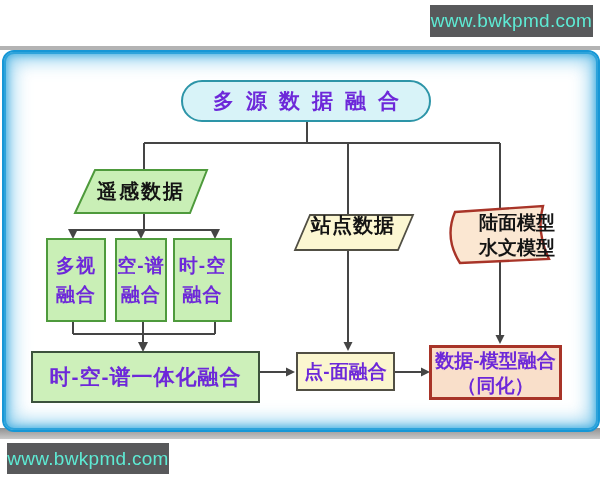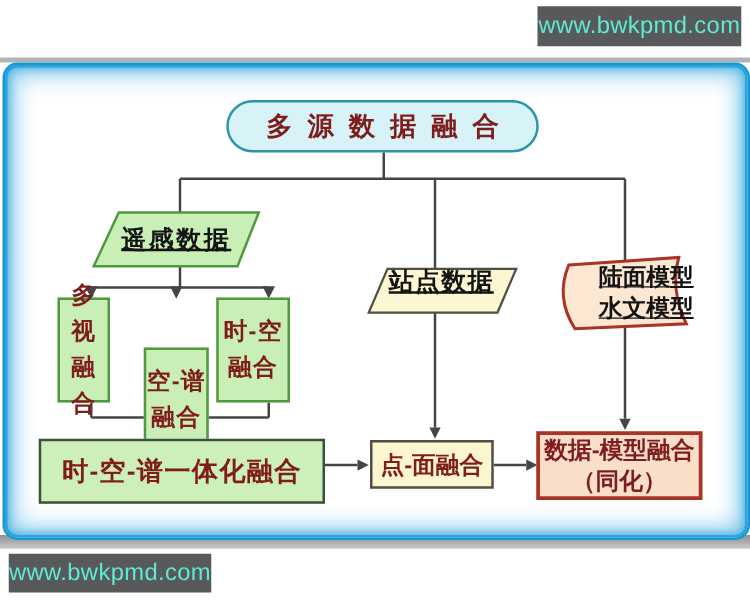--- a/index.html
+++ b/index.html
@@ -20,38 +20,38 @@
   
   .frame{left:2px;top:50px;width:594px;height:378px;border-radius:12px;background:#fff;
          border:2px solid #1697d6;
          box-shadow:inset 0 0 0 2px #2da3db, inset 0 0 7px 3px #4fb3e2, inset 0 0 18px 8px rgba(125,200,235,0.9);}
 
   
   svg.layer{position:absolute;left:0;top:0;width:600px;height:480px;}
 
   
   .node{position:absolute;box-sizing:border-box;display:flex;align-items:center;justify-content:center;
-        text-align:center;color:#7f1d1d;font-weight:bold;}
+        text-align:center;color:#6d28d9;font-weight:bold;}
   .ml{white-space:pre-line;}
   .stadium{left:181px;top:80px;width:250px;height:42px;background:#d8f3f8;border:2px solid #2d95a8;
            border-radius:22px;font-size:21px;letter-spacing:12px;text-indent:12px;}
   .gbox{background:#c9efb6;border:2px solid #4e9a3c;font-size:19px;line-height:29px;letter-spacing:1px;}
-  .gbox1{left:46px;top:238px;width:42px;height:84px;}
-  .gbox2{left:115px;top:238px;width:52px;height:84px;margin-top:40px;}
+  .gbox1{left:46px;top:238px;width:60px;height:84px;}
+  .gbox2{left:115px;top:238px;width:52px;height:84px;}
   .gbox3{left:173px;top:238px;width:59px;height:84px;}
   .integrated{left:31px;top:351px;width:229px;height:52px;background:#cdf0ba;border:2px solid #3c523c;
               font-size:21px;letter-spacing:1px;}
   .pointarea{left:296px;top:352px;width:99px;height:39px;background:#fbf6cf;border:2px solid #514f44;
              font-size:19px;}
   .datamodel{left:429px;top:345px;width:133px;height:55px;background:#f9dfca;border:3px solid #a83428;
              font-size:19px;line-height:25px;}
 
   
   .lbl{position:absolute;display:flex;align-items:center;justify-content:center;text-align:center;
-       color:#141414;font-weight:bold;text-decoration:underline;}
+       color:#141414;font-weight:bold;}
   .lbl-remote{left:80px;top:170px;width:122px;height:43px;font-size:20px;letter-spacing:2px;}
   .lbl-station{left:298px;top:215px;width:110px;height:20px;font-size:20px;letter-spacing:1px;}
   .lbl-models{left:468px;top:209px;width:98px;height:52px;font-size:19px;line-height:25px;}
 </style>
 </head>
 <body>
 
 <div class="canvas">
 
   <div class="wm wm-top">

